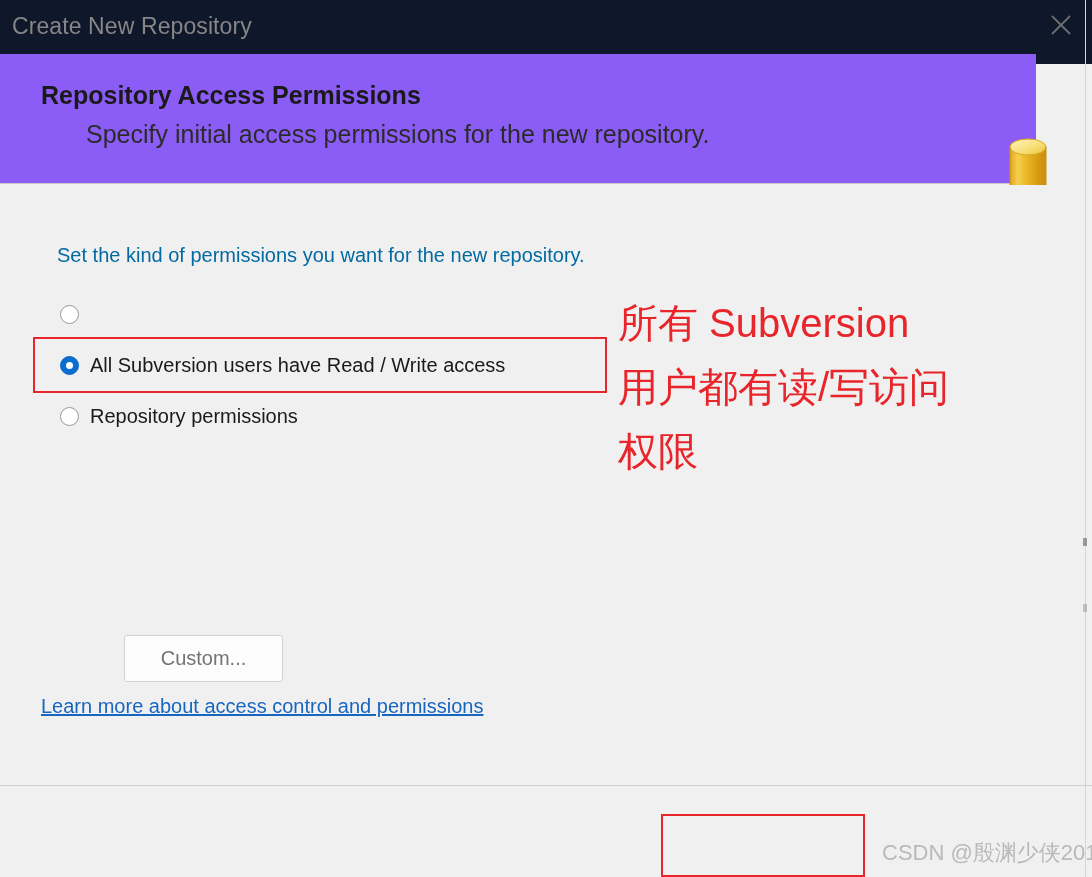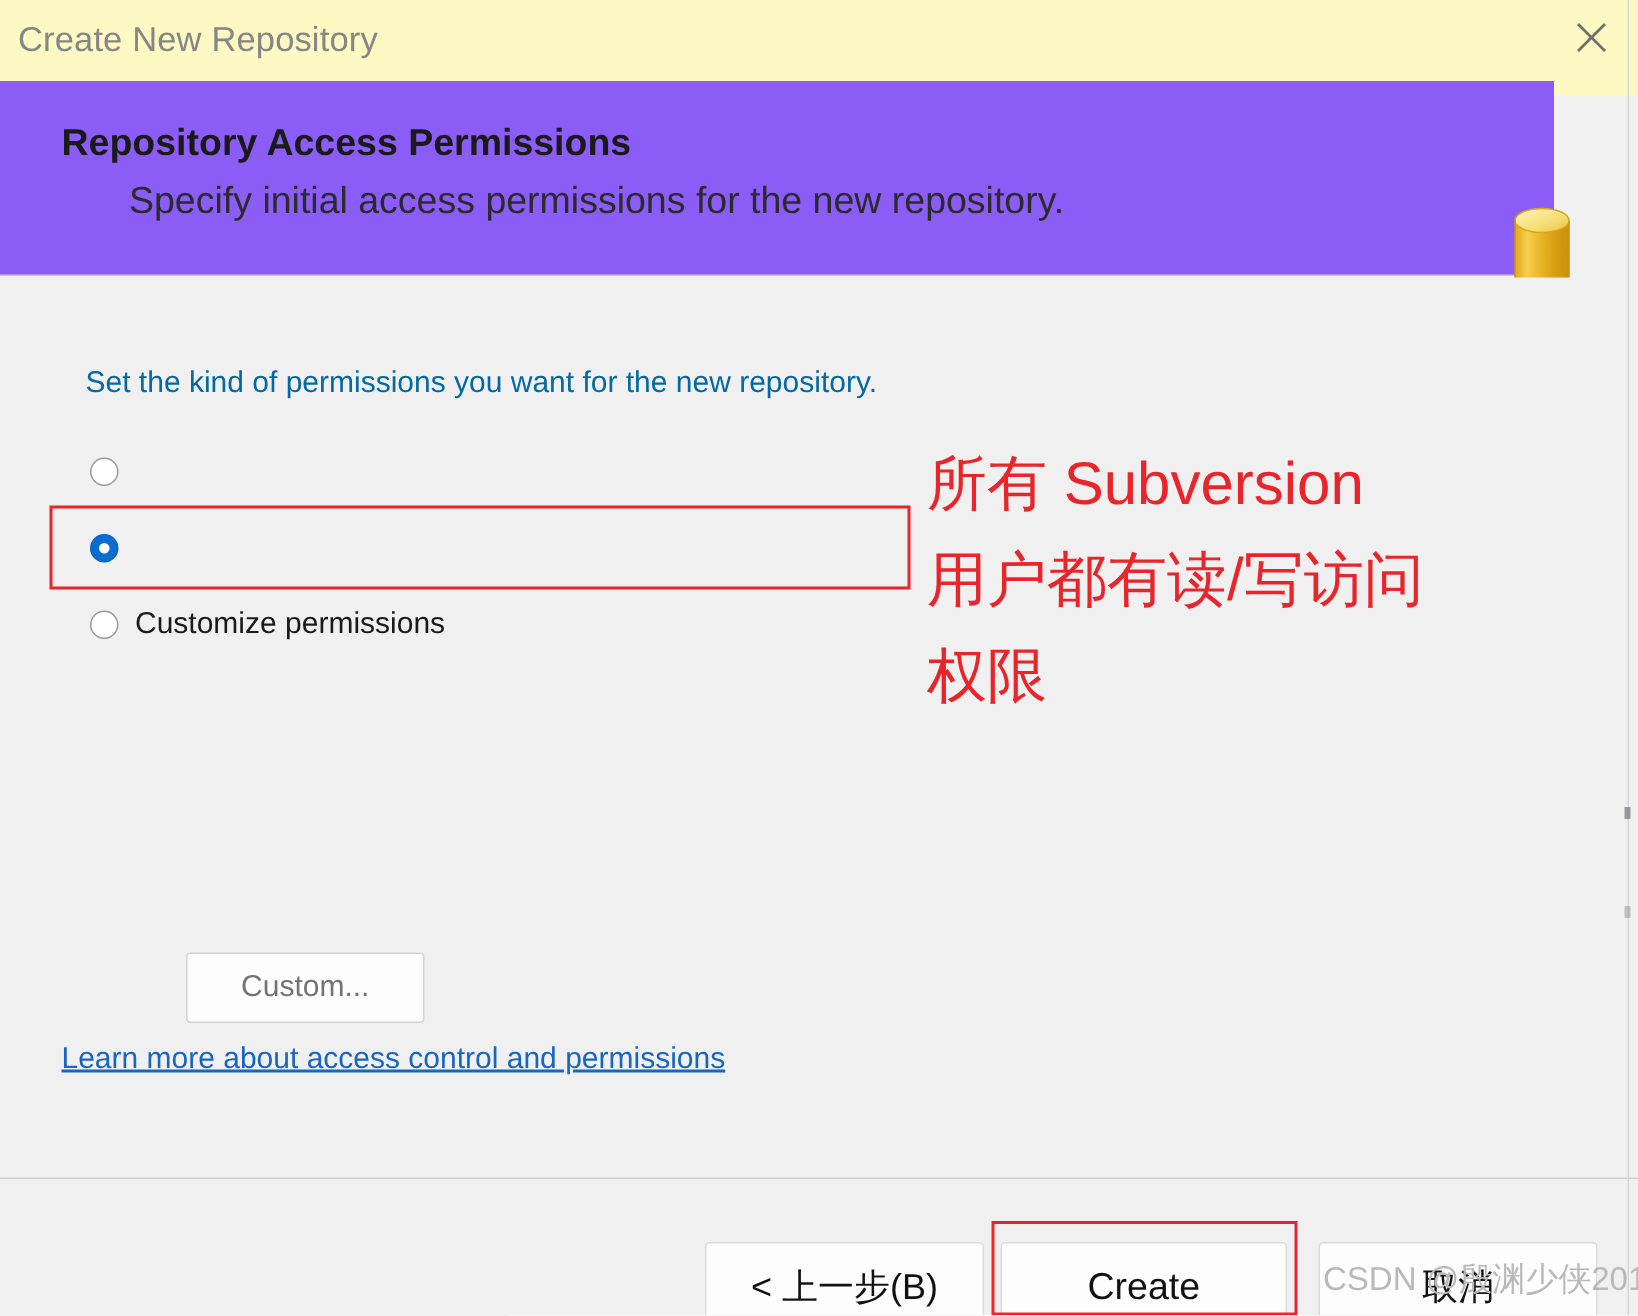--- a/index.html
+++ b/index.html
@@ -19,21 +19,21 @@
     height: 877px;
     background: #f0f0f0;
     overflow: hidden;
   }
 
   
   .titlebar {
     position: absolute;
     left: 0; top: 0;
     width: 1092px; height: 64px;
-    background: #fef9c3;
+    background: #0f172a;
   }
   .titlebar-text {
     position: absolute;
     left: 12px; top: 13px;
     font-size: 23px;
     color: #868686;
     letter-spacing: 0.1px;
     white-space: nowrap;
   }
   .close-btn {
@@ -297,45 +297,41 @@
   <div class="body-area">
 
     <div class="intro-text">Set the kind of permissions you want for the new repository.</div>
 
     <div class="radio-row r0">
       <span class="radio-mark"></span>
     </div>
 
     <div class="radio-row r1">
       <span class="radio-mark checked"></span>
+      <span class="radio-label">All Subversion users have Read / Write access</span>
     </div>
 
     <div class="highlight-box"></div>
 
     <div class="radio-row r2">
       <span class="radio-mark"></span>
-      <span class="radio-label">Customize permissions</span>
+      <span class="radio-label">Repository permissions</span>
     </div>
 
     <button class="custom-btn">Custom...</button>
 
 
     <a class="learn-link">Learn more about access control and permissions</a>
   </div>
 
   <div class="annotation">所有 Subversion
 用户都有读/写访问
 权限</div>
 
   <div class="footer-sep"></div>
-  <div class="footer">
-    <button class="foot-btn back">&lt; 上一步(B)</button>
-    <button class="foot-btn create">Create</button>
-    <button class="foot-btn cancel">取消</button>
-  </div>
   <div class="create-highlight"></div>
   <div class="watermark">CSDN @殷渊少侠2011</div>
 
   <div class="right-edge"></div>
   <div class="edge-tick" style="top:538px"></div>
   <div class="edge-tick" style="top:604px;opacity:0.35"></div>
 
 </div>
 
 </body></html>

